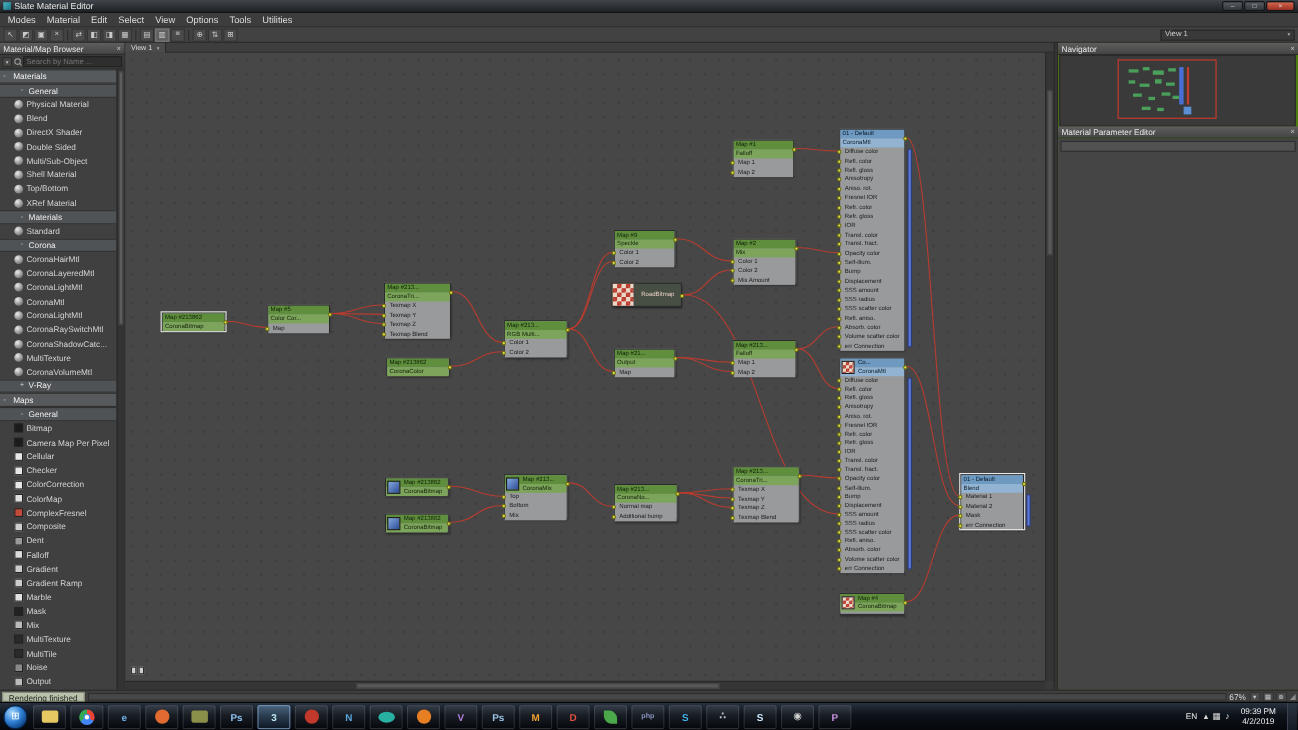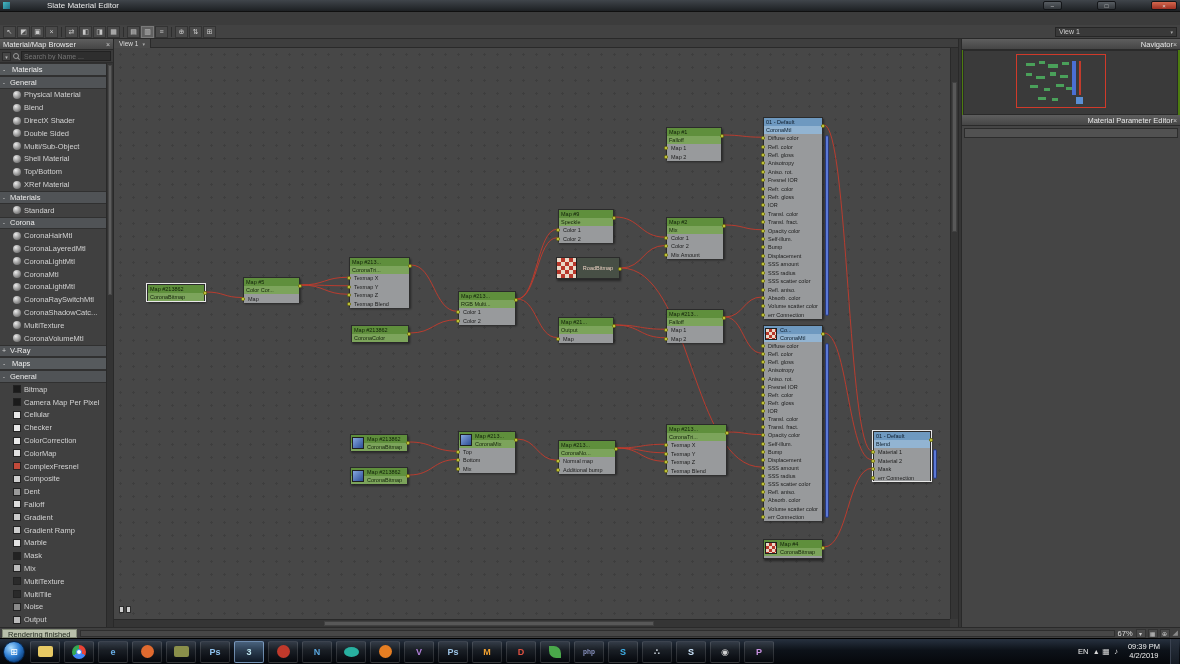--- a/index.html
+++ b/index.html
@@ -1,21 +1,21 @@
 <!DOCTYPE html>
 <html><head>
 <meta charset="utf-8">
 <style>
 *{margin:0;padding:0;box-sizing:border-box;}
 html,body{width:1180px;height:664px;overflow:hidden;background:#000;}
 body{font-family:"Liberation Sans","DejaVu Sans",sans-serif;}
 .screen{position:relative;width:1180px;height:664px;background:#3c3c3c;overflow:hidden;}
 
 
-.titlebar{position:absolute;left:0;top:0;right:0;height:12px;background:linear-gradient(#40454b,#1d2023);display:flex;align-items:center;padding:0 3px;border-bottom:1px solid #101010;gap:34px;}
+.titlebar{position:absolute;left:0;top:0;right:0;height:12px;background:linear-gradient(#40454b,#1d2023);display:flex;align-items:center;padding:0 3px;border-bottom:1px solid #101010;}
 .app-icon{width:7px;height:7px;background:linear-gradient(135deg,#46b8c0,#1f6f86);margin-right:3px;flex:none;}
 .tb-title{font-size:8px;color:#e8e8e8;flex:1;white-space:nowrap;}
 .winbtn{width:19px;height:9px;margin-left:1px;display:flex;align-items:center;justify-content:center;font-size:6px;color:#ddd;background:linear-gradient(#585d63,#32363a);border:1px solid #141619;border-radius:2px;}
 .winbtn.close{background:linear-gradient(#d4684f,#9c2f22);width:26px;}
 
 
 .menubar{position:absolute;left:0;top:12px;right:0;height:13px;background:#3d3d3d;border-bottom:1px solid #2b2b2b;display:flex;align-items:center;padding-left:2px;}
 .menu-item{font-size:8.5px;color:#dcdcdc;padding:0 5px;}
 
 
@@ -37,21 +37,21 @@
 .search-row{height:13px;background:#3a3a3a;display:flex;align-items:center;padding:1px 2px;gap:2px;border-bottom:1px solid #2d2d2d;}
 .search-caret{font-size:5px;color:#bbb;width:9px;height:9px;line-height:9px;text-align:center;background:#474747;border:1px solid #2b2b2b;flex:none;}
 .mag{width:6px;height:6px;border:1px solid #999;border-radius:50%;position:relative;flex:none;}
 .mag::after{content:"";position:absolute;width:3px;height:1px;background:#999;transform:rotate(45deg);right:-2px;bottom:-1px;}
 .search-input{flex:1;min-width:0;height:10px;background:#2e2e2e;border:1px solid #222;color:#9c9c9c;font-size:7px;padding:0 2px;font-family:inherit;}
 .browser-list{position:absolute;top:24px;bottom:0;left:0;right:7px;overflow:hidden;}
 .b-scroll{position:absolute;top:24px;bottom:0;right:0;width:7px;background:#333;border-left:1px solid #292929;}
 .b-scroll .thumb{position:absolute;top:2px;left:1px;right:1px;height:230px;background:#5d5d5d;border:1px solid #464646;}
 .row{height:12.8px;display:flex;align-items:center;font-size:7.5px;color:#d2d2d2;padding-left:3px;gap:3px;white-space:nowrap;overflow:hidden;}
 .row.g0{background:#565a5d;border-top:1px solid #303030;border-bottom:1px solid #303030;color:#efefef;}
-.row.g1{background:#505356;border-top:1px solid #303030;border-bottom:1px solid #303030;color:#eaeaea;padding-left:1px;text-align:center;}
+.row.g1{background:#505356;border-top:1px solid #303030;border-bottom:1px solid #303030;color:#eaeaea;padding-left:17px;text-align:center;}
 .row .sign{width:6px;font-size:7px;color:#cfcfcf;flex:none;}
 .row.item{padding-left:13px;}
 .icon-sphere{width:8px;height:8px;border-radius:50%;background:radial-gradient(circle at 35% 30%,#ececec,#8c8c8c 60%,#525252);flex:none;}
 .icon-map{width:8px;height:8px;flex:none;border:1px solid #222;}
 
 
 .canvas-area{position:absolute;left:114px;top:0;width:844px;height:588px;background:#3e3e3e;}
 .view-tabbar{position:absolute;top:0;left:0;right:0;height:9px;background:#3e3e3e;border-bottom:1px solid #2a2a2a;display:flex;}
 .view-tab{height:9px;background:#4b4b4b;border-right:1px solid #2a2a2a;display:flex;align-items:center;padding:0 5px;font-size:6.5px;color:#ddd;gap:4px;}
 .view-tab .caret{font-size:5px;color:#aaa;}
@@ -83,21 +83,21 @@
 .dot{position:absolute;width:4px;height:4px;border-radius:50%;background:#dde24f;border:1px solid #70700f;z-index:3;}
 .dot.in{left:-3px;top:50%;margin-top:-2px;}
 .dot.out{right:-3px;top:6px;}
 .node.bitmap{display:flex;padding:0;background:#474f45;}
 .bthumb{width:20px;height:100%;background-color:#ead9c8;background-image:linear-gradient(45deg,#b8372a 25%,transparent 25%,transparent 75%,#b8372a 75%),linear-gradient(45deg,#b8372a 25%,transparent 25%,transparent 75%,#b8372a 75%);background-size:8px 8px;background-position:0 0,4px 4px;border-right:1px solid #1f1f1f;flex:none;}
 .blabel{flex:1;display:flex;align-items:center;justify-content:center;font-size:5.5px;color:#e8cfc0;}
 .vscroll-chip{position:absolute;right:-7px;top:17px;width:4px;background:#5b79d8;border:1px solid #2a3a7a;border-radius:2px;}
 
 
 .splitter{position:absolute;left:958px;top:0;width:4px;height:588px;background:#353535;border-left:1px solid #292929;border-right:1px solid #292929;}
-.right-panel{position:absolute;left:962px;top:0;width:218px;height:588px;background:#4d7c0f;text-align:right;}
+.right-panel{position:absolute;left:962px;top:0;width:218px;height:588px;background:#4d7c0f;}
 .minimap{position:absolute;left:1px;top:11px;width:215px;height:65px;background:#3a3a3a;border:1px solid #2a2a2a;overflow:hidden;}
 .mk{position:absolute;}
 .mk-view{border:1px solid #d03a2a;}
 .mk-g{background:#4aa05a;}
 .mk-b{background:#4a6fd4;}
 .mk-r{background:#c23b2c;}
 .mk-bs{background:#5a8fd4;}
 .mpe-hdr{position:absolute;left:0;top:76px;right:0;}
 .mpe-content{position:absolute;left:0;top:87px;right:0;bottom:0;background:#454545;}
 .mpe-strip{margin:2px;height:10px;background:#515151;border:1px solid #2c2c2c;}
@@ -134,20 +134,30 @@
 <div class="screen">
 
   <div class="titlebar">
     <span class="app-icon"></span>
     <span class="tb-title">Slate Material Editor</span>
     <span class="winbtn">–</span>
     <span class="winbtn">□</span>
     <span class="winbtn close">×</span>
   </div>
 
+  <div class="menubar" id="menubar">
+      <span class="menu-item">Modes</span>
+      <span class="menu-item">Material</span>
+      <span class="menu-item">Edit</span>
+      <span class="menu-item">Select</span>
+      <span class="menu-item">View</span>
+      <span class="menu-item">Options</span>
+      <span class="menu-item">Tools</span>
+      <span class="menu-item">Utilities</span>
+    </div>
 
   <div class="toolbar" id="toolbar">
       <span class="tbtn">↖</span>
       <span class="tbtn">◩</span>
       <span class="tbtn">▣</span>
       <span class="tbtn">×</span>
       <span class="tsep"></span>
       <span class="tbtn">⇄</span>
       <span class="tbtn">◧</span>
       <span class="tbtn">◨</span>

